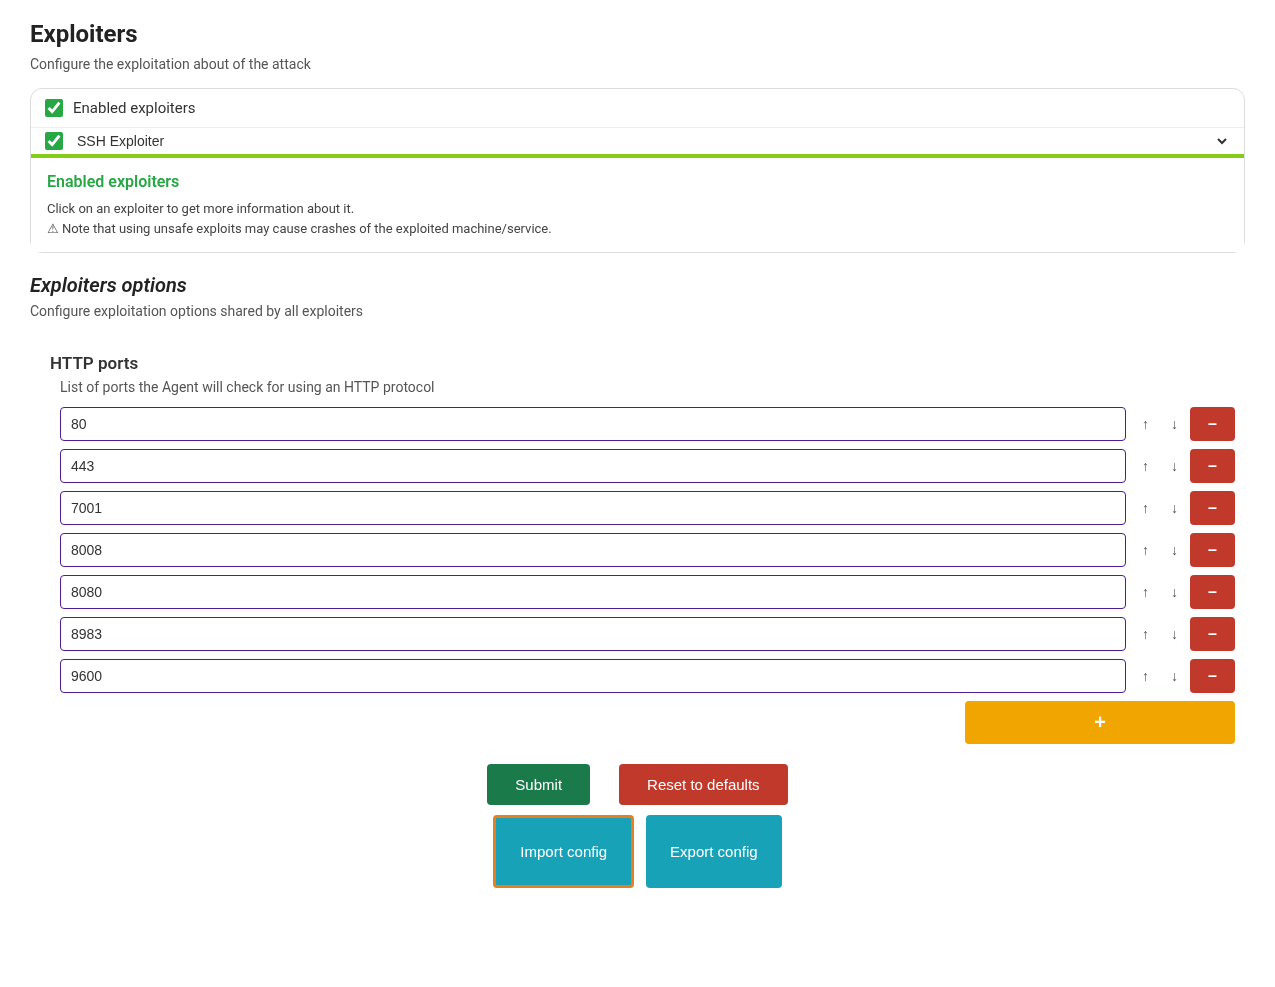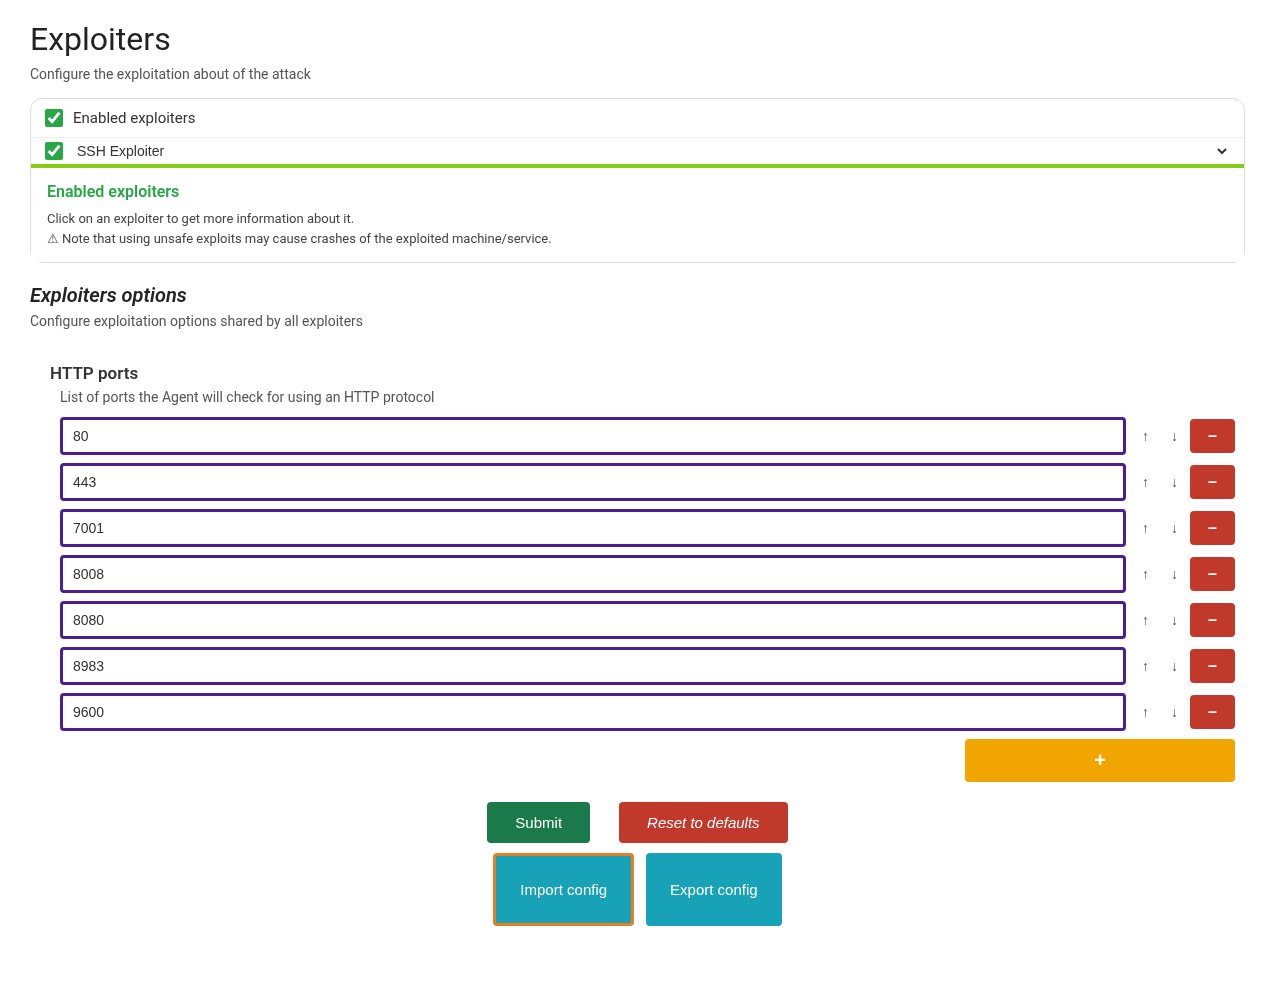--- a/index.html
+++ b/index.html
@@ -5,22 +5,22 @@
     * { box-sizing: border-box; margin: 0; padding: 0; }
     body {
       font-family: -apple-system, BlinkMacSystemFont, 'Segoe UI', Roboto, sans-serif;
       background: #fff;
       color: #333;
       padding: 20px 30px;
       font-size: 15px;
     }
 
     h1.page-title {
-      font-size: 32px;
-      font-weight: 400;
+      font-size: 24px;
+      font-weight: 700;
       color: #222;
       margin-bottom: 8px;
     }
 
     .subtitle {
       color: #555;
       font-size: 14px;
       margin-bottom: 16px;
     }
 
@@ -127,21 +127,21 @@
     }
 
     .port-row {
       display: flex;
       align-items: center;
       margin-bottom: 8px;
     }
 
     .port-input {
       flex: 1;
-      border: 3px solid #4c1d95;
+      border: 1px solid #4c1d95;
       border-radius: 4px;
       padding: 8px 10px;
       font-size: 14px;
       color: #333;
       background: #fff;
     }
 
     .port-controls {
       display: flex;
       align-items: center;
@@ -211,21 +211,20 @@
 
     .btn-reset {
       background: #c0392b;
       color: #fff;
       border: none;
       border-radius: 4px;
       padding: 12px 28px;
       font-size: 15px;
       cursor: pointer;
       font-weight: 500;
-      font-style: italic;
     }
 
     .btn-import {
       background: #17a2b8;
       color: #fff;
       border: 3px solid #e67e22;
       border-radius: 4px;
       padding: 10px 24px;
       font-size: 15px;
       cursor: pointer;

